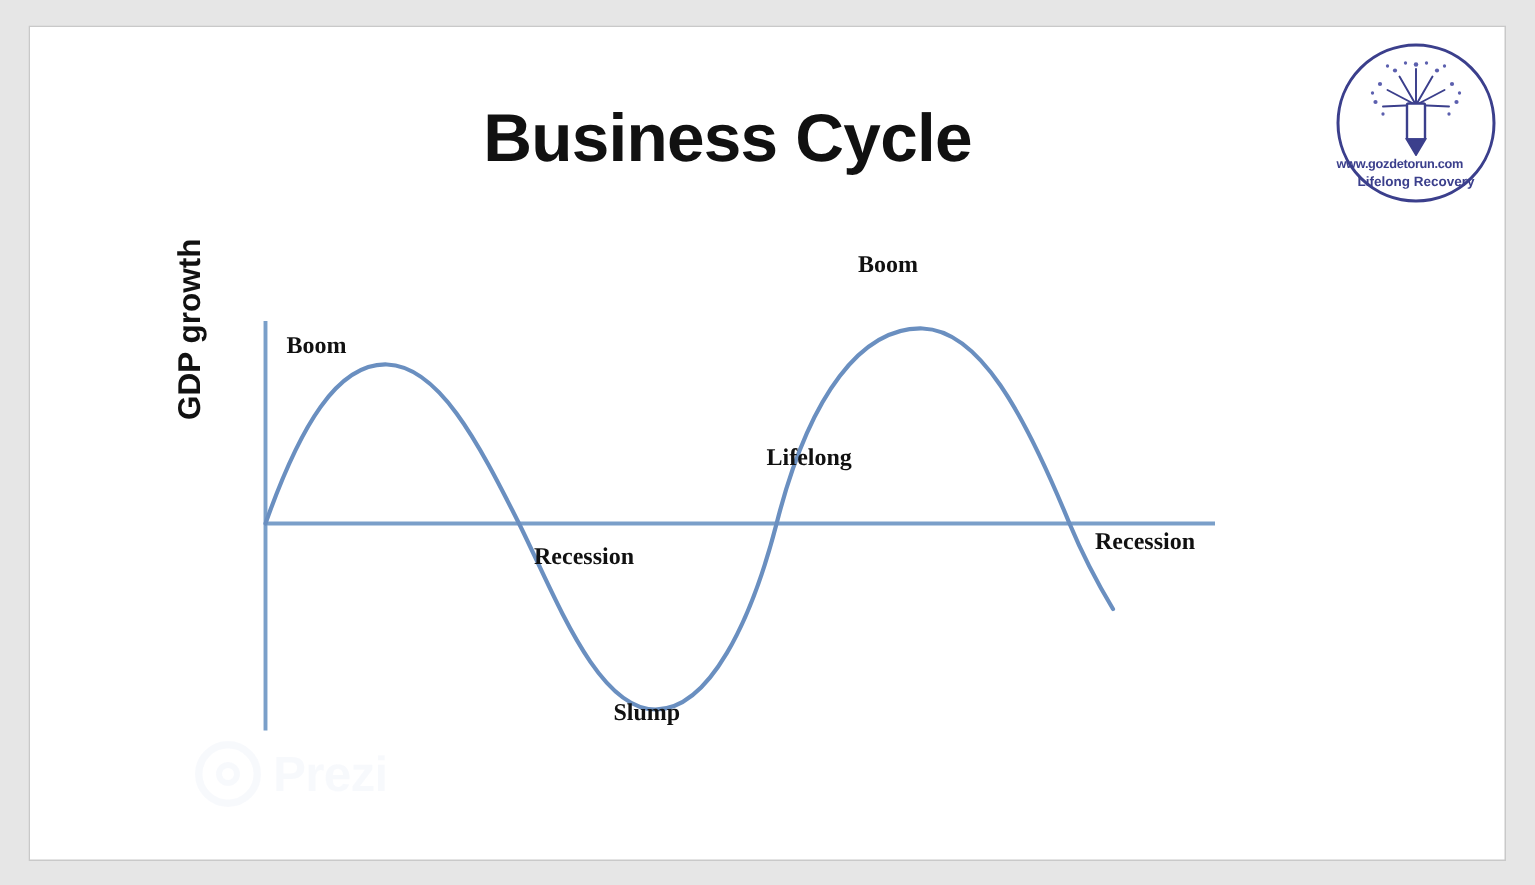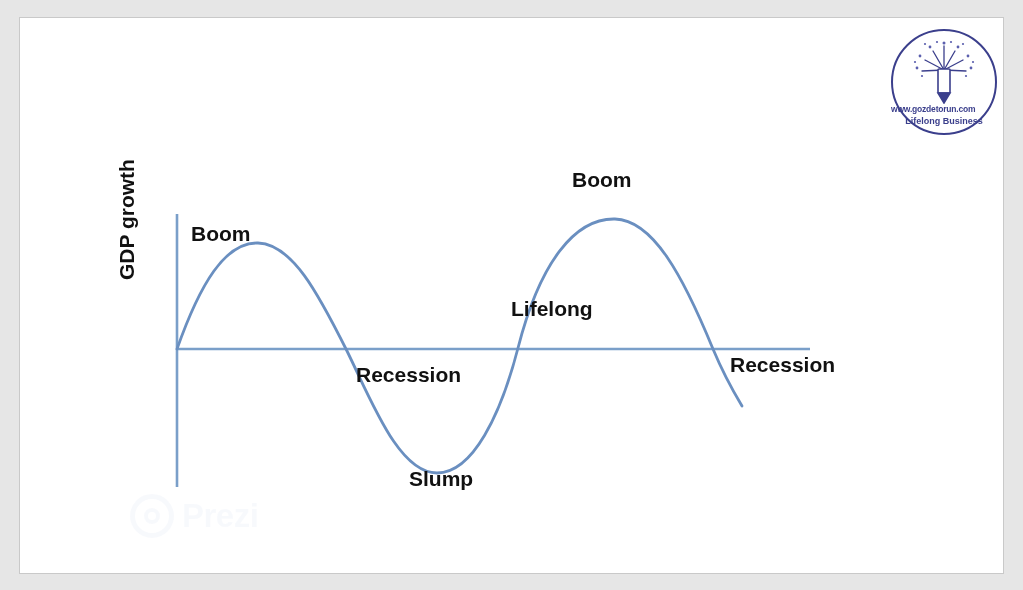--- a/index.html
+++ b/index.html
@@ -102,24 +102,25 @@
     top: 262px;
     font-size: 21px;
     font-weight: bold;
     color: #111111;
     transform: rotate(-90deg);
     transform-origin: left top;
     white-space: nowrap;
   }
   .curve-label {
     position: absolute;
-    font-size: 21px;
+    font-size: 16px;
     font-weight: bold;
     color: #111111;
     white-space: nowrap;
+    font-family: Liberation Serif, serif;
   }
   .label-boom-1   { left: 171px; top: 204px; }
   .label-recession-1 { left: 336px; top: 345px; }
   .label-slump    { left: 389px; top: 449px; text-align: right; }
   .label-recovery { left: 491px; top: 279px; }
   .label-boom-2   { left: 552px; top: 150px; }
   .label-recession-2 { left: 710px; top: 335px; }
 
   
   #prezi-watermark {
@@ -159,20 +160,21 @@
     font-weight: bold;
     color: #f1f4fa;
     letter-spacing: -0.5px;
   }
 </style>
 </head>
 <body>
 
 <div id="slide-frame">
 
+  <div id="slide-title">Business Cycle</div>
 
   <div id="logo-badge">
     <div class="badge-circle"></div>
     <div class="badge-art">
       <svg viewBox="0 0 62 64" width="62" height="64" aria-hidden="true">
         <g stroke="#3b3f8c" stroke-width="1.3" stroke-linecap="round" fill="none">
           <line x1="31" y1="30" x2="31" y2="6"></line>
           <line x1="31" y1="30" x2="20" y2="11"></line>
           <line x1="31" y1="30" x2="42" y2="11"></line>
           <line x1="31" y1="30" x2="12" y2="20"></line>
@@ -197,21 +199,21 @@
             <circle cx="9" cy="36" r="1.1"></circle>
           <circle cx="53" cy="36" r="1.1"></circle>
         </g>
         <g stroke="#3b3f8c" stroke-width="1.6" fill="#ffffff">
           <rect x="25" y="29" width="12" height="24" rx="1"></rect>
           <path d="M25 53 L31 63 L37 53 Z" fill="#3b3f8c"></path>
         </g>
       </svg>
     </div>
     <div class="badge-url">www.gozdetorun.com</div>
-    <div class="badge-tag">Lifelong Business</div>
+    <div class="badge-tag">Lifelong Recovery</div>
   </div>
 
   <div id="chart-area">
 
     <svg id="chart-svg" width="985" height="557" viewBox="0 0 985 557">
 
       <line x1="157" y1="196" x2="157" y2="469" stroke="#7a9fc9" stroke-width="2.6"></line>
 
       <line x1="157" y1="331" x2="790" y2="331" stroke="#7a9fc9" stroke-width="2.6"></line>
 

